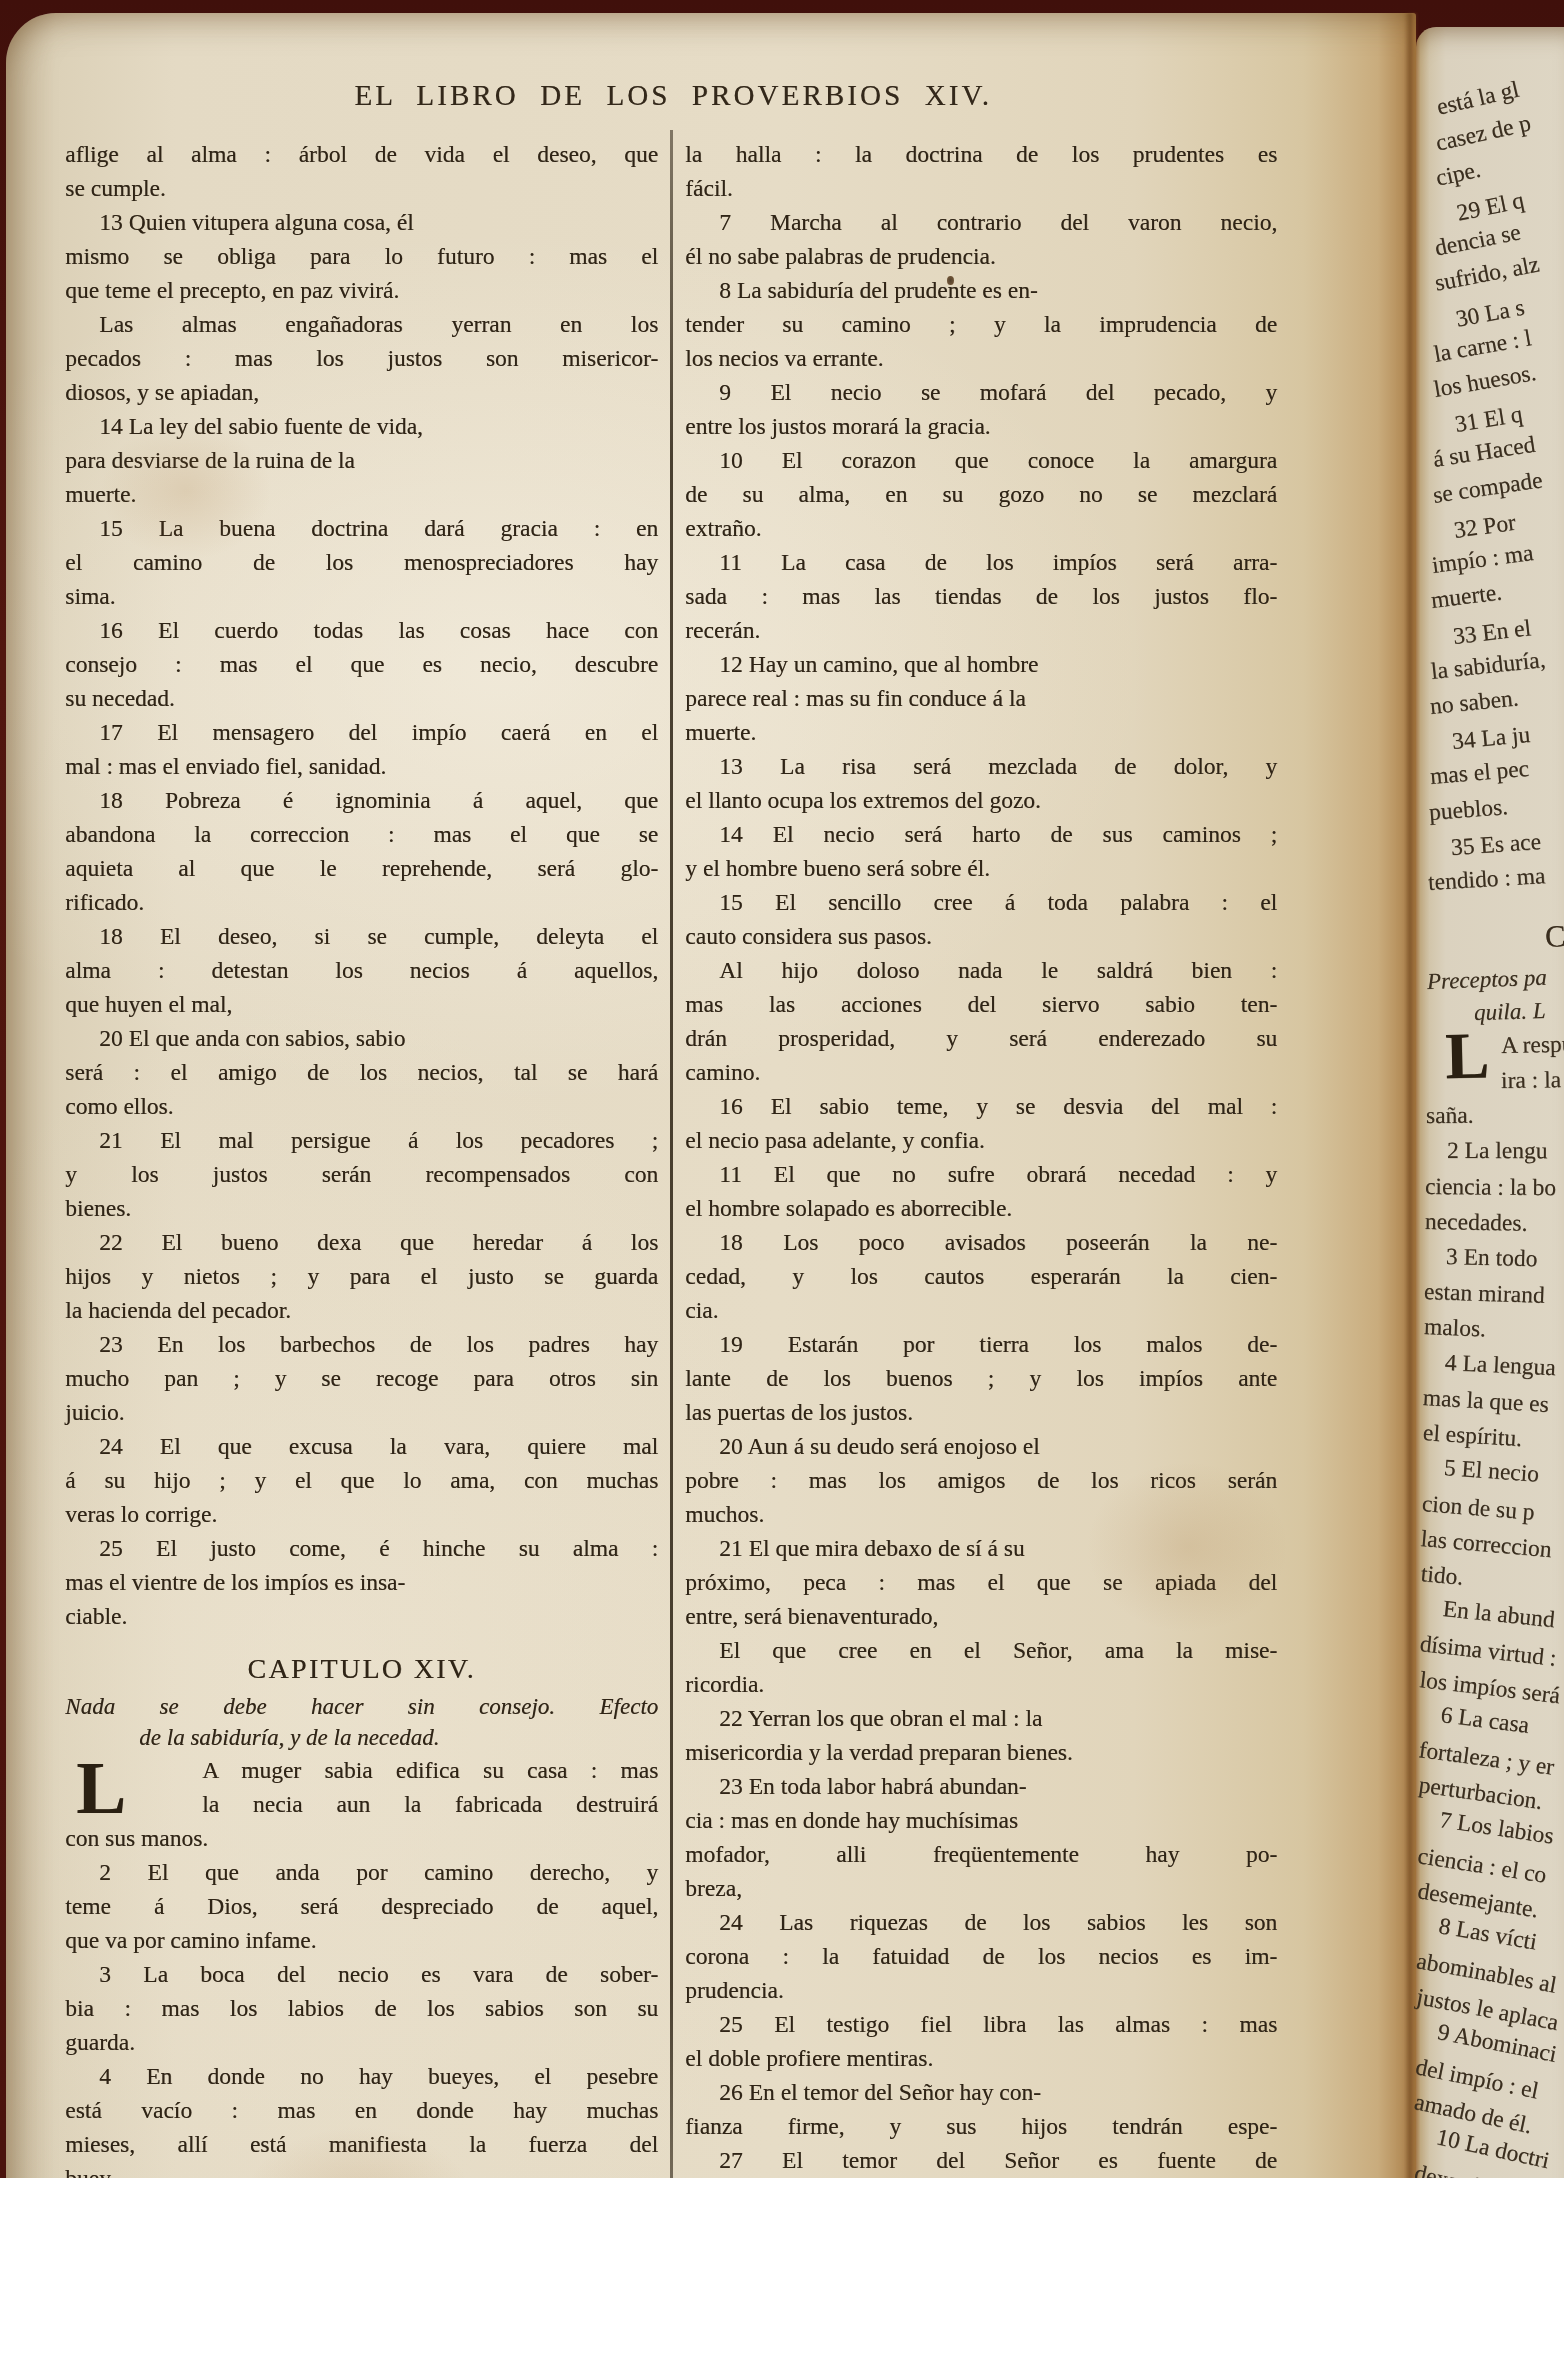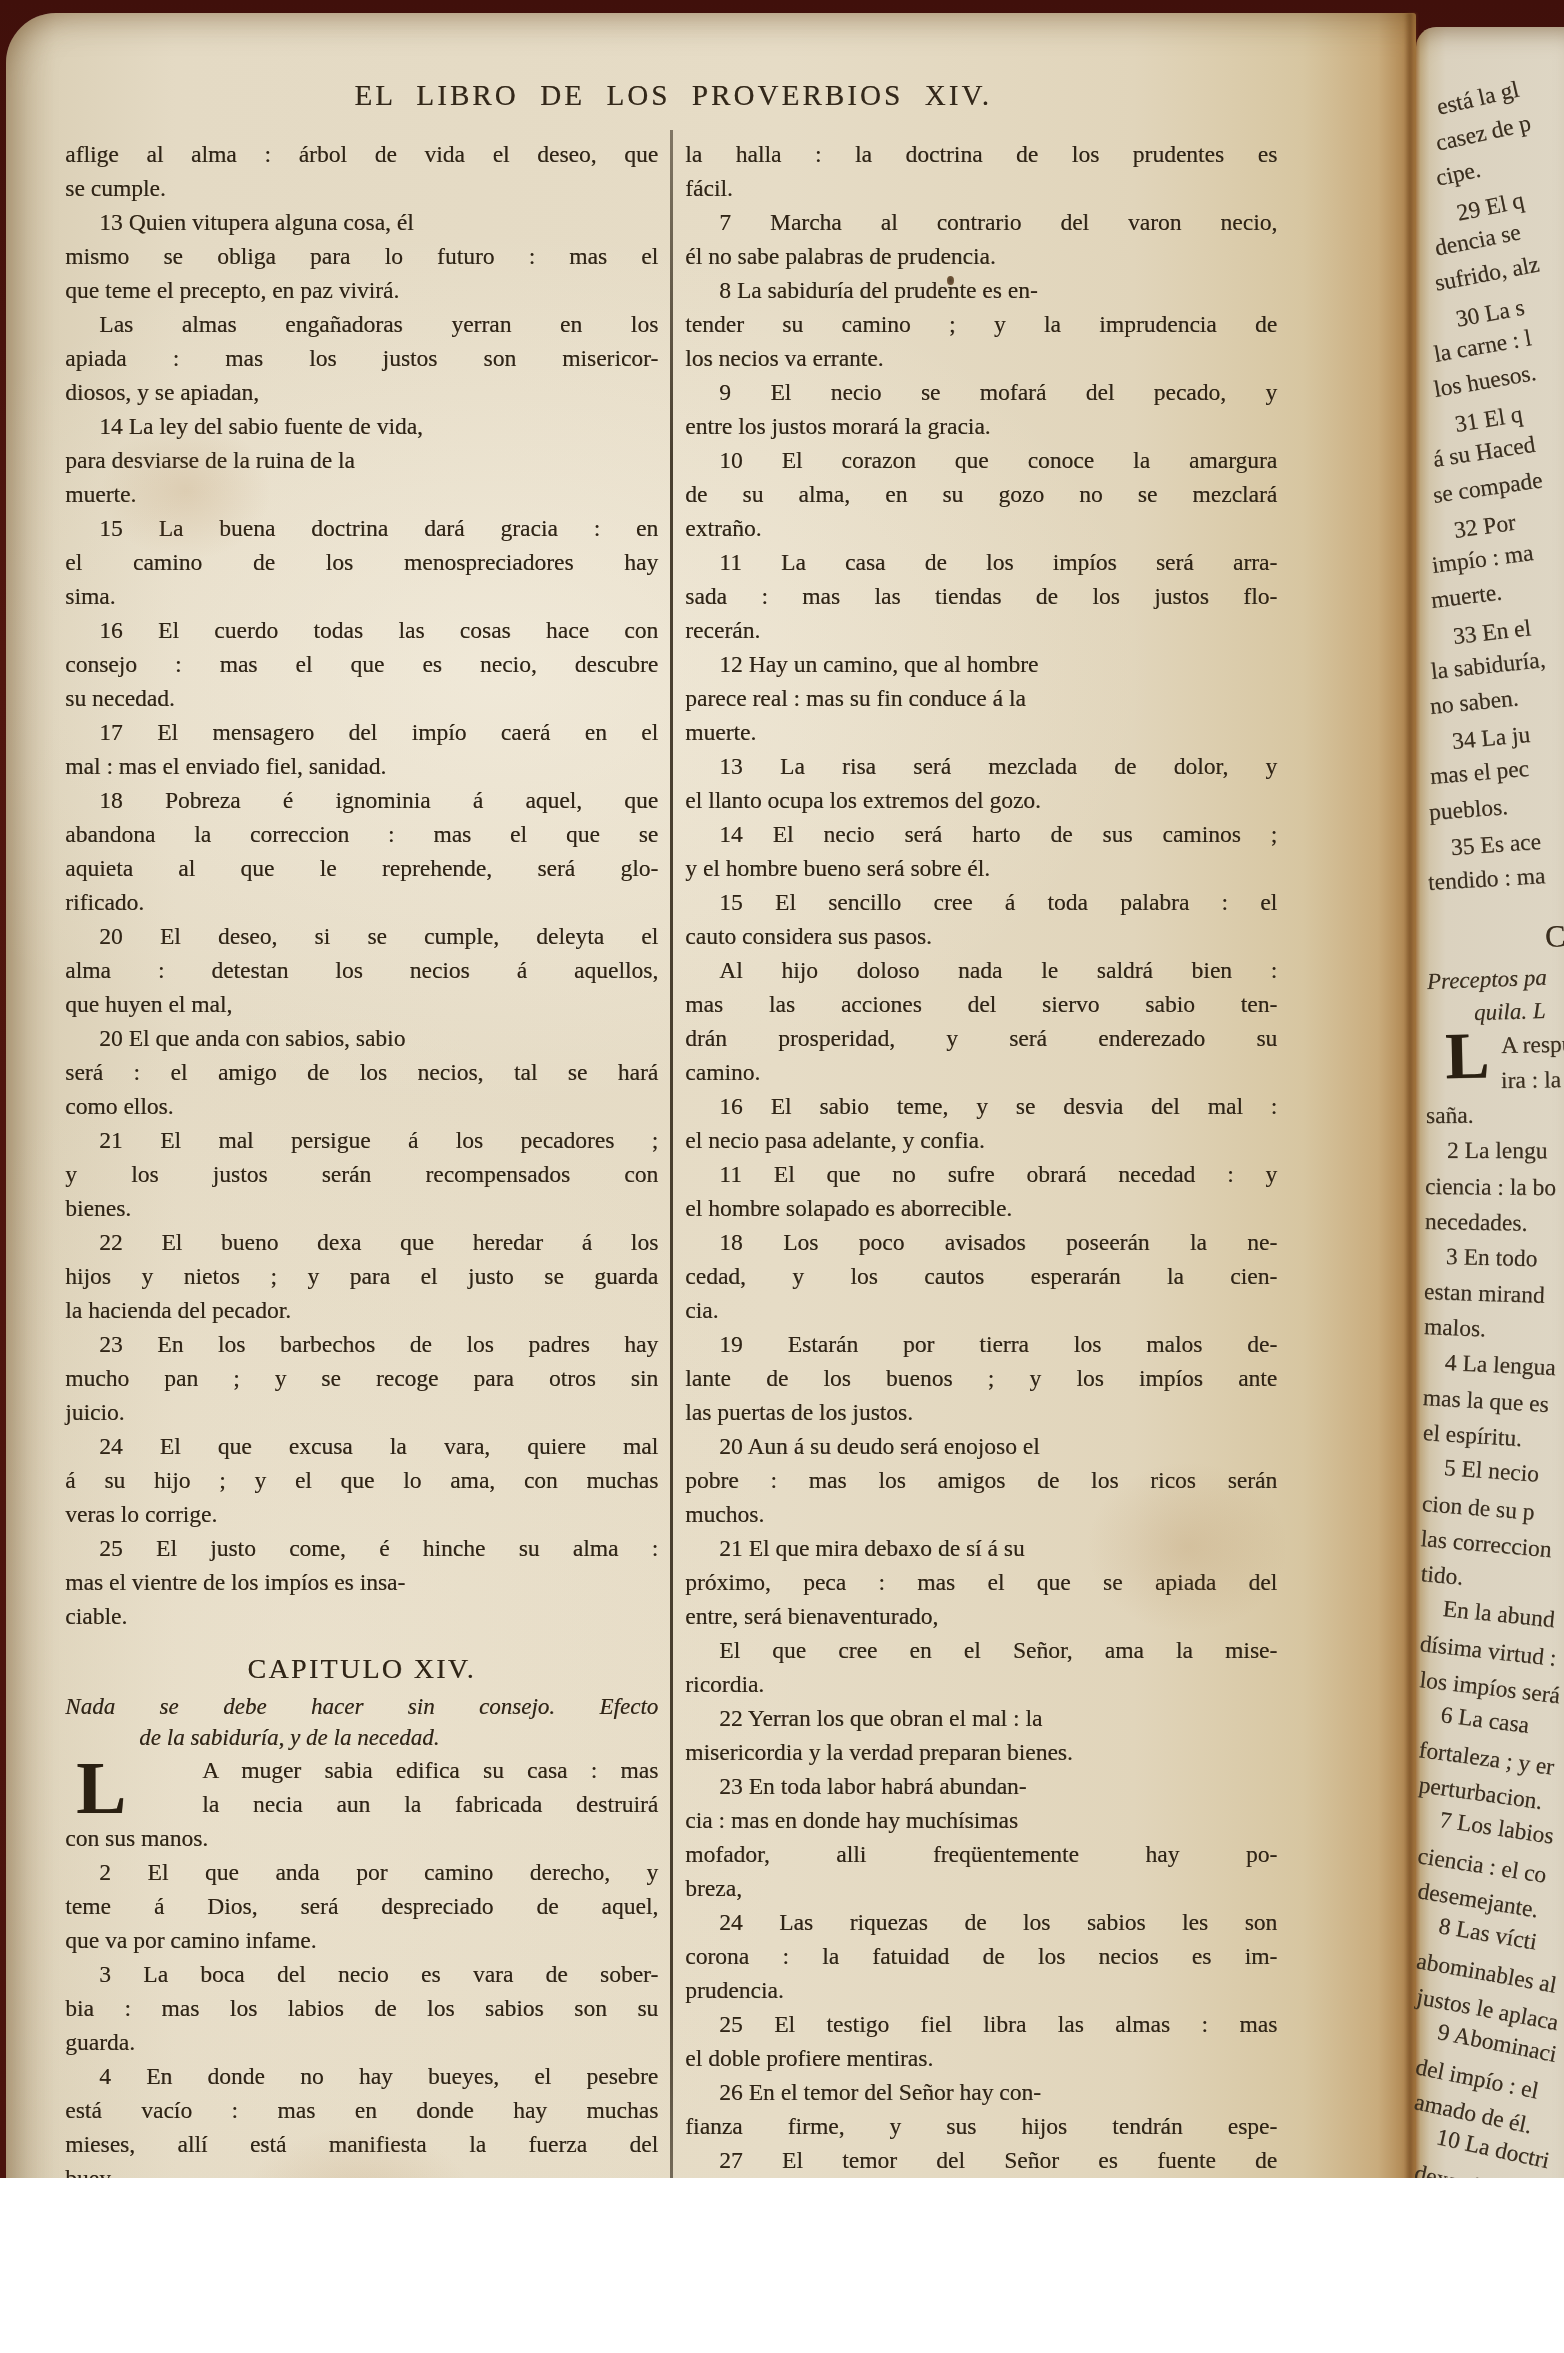--- a/index.html
+++ b/index.html
@@ -73,38 +73,38 @@
 
   <div id="main-page">
     <div id="page-header">EL LIBRO DE LOS PROVERBIOS XIV.</div>
     <div id="left-column" class="col">
         <div class="line" style="text-align: justify; text-align-last: justify;"><span style="display: inline;">aflige al alma : árbol de vida el deseo, que</span></div>
         <div class="line"><span>se cumple.</span></div>
         <div class="line" style="padding-left: 34px;"><span>13 Quien vitupera alguna cosa, él</span></div>
         <div class="line" style="text-align: justify; text-align-last: justify;"><span style="display: inline; margin-top: 41px;">mismo se obliga para lo futuro : mas el</span></div>
         <div class="line"><span>que teme el precepto, en paz vivirá.</span></div>
         <div class="line" style="padding-left: 34px; text-align: justify; text-align-last: justify;"><span style="display: inline;">Las almas engañadoras yerran en los</span></div>
-        <div class="line" style="text-align: justify; text-align-last: justify;"><span style="display: inline;">apiada : mas los justos son misericor-</span></div>
+        <div class="line" style="text-align: justify; text-align-last: justify;"><span style="display: inline;">pecados : mas los justos son misericor-</span></div>
         <div class="line"><span>diosos, y se apiadan,</span></div>
         <div class="line" style="padding-left: 34px;"><span>14 La ley del sabio fuente de vida,</span></div>
         <div class="line"><span>para desviarse de la ruina de la</span></div>
         <div class="line"><span>muerte.</span></div>
         <div class="line" style="padding-left: 34px; text-align: justify; text-align-last: justify;"><span style="display: inline;">15 La buena doctrina dará gracia : en</span></div>
         <div class="line" style="text-align: justify; text-align-last: justify;"><span style="display: inline;">el camino de los menospreciadores hay</span></div>
         <div class="line"><span>sima.</span></div>
         <div class="line" style="padding-left: 34px; text-align: justify; text-align-last: justify;"><span style="display: inline;">16 El cuerdo todas las cosas hace con</span></div>
         <div class="line" style="text-align: justify; text-align-last: justify;"><span style="display: inline;">consejo : mas el que es necio, descubre</span></div>
         <div class="line"><span>su necedad.</span></div>
         <div class="line" style="padding-left: 34px; text-align: justify; text-align-last: justify;"><span style="display: inline;">17 El mensagero del impío caerá en el</span></div>
         <div class="line"><span>mal : mas el enviado fiel, sanidad.</span></div>
         <div class="line" style="padding-left: 34px; text-align: justify; text-align-last: justify;"><span style="display: inline;">18 Pobreza é ignominia á aquel, que</span></div>
         <div class="line" style="text-align: justify; text-align-last: justify;"><span style="display: inline;">abandona la correccion : mas el que se</span></div>
         <div class="line" style="text-align: justify; text-align-last: justify;"><span style="display: inline;">aquieta al que le reprehende, será glo-</span></div>
         <div class="line"><span>rificado.</span></div>
-        <div class="line" style="padding-left: 34px; text-align: justify; text-align-last: justify;"><span style="display: inline;">20 El deseo, si se cumple, deleyta el</span></div>
+        <div class="line" style="padding-left: 34px; text-align: justify; text-align-last: justify;"><span style="display: inline;">18 El deseo, si se cumple, deleyta el</span></div>
         <div class="line" style="text-align: justify; text-align-last: justify;"><span style="display: inline;">alma : detestan los necios á aquellos,</span></div>
         <div class="line"><span>que huyen el mal,</span></div>
         <div class="line" style="padding-left: 34px;"><span>20 El que anda con sabios, sabio</span></div>
         <div class="line" style="text-align: justify; text-align-last: justify;"><span style="display: inline;">será : el amigo de los necios, tal se hará</span></div>
         <div class="line"><span>como ellos.</span></div>
         <div class="line" style="padding-left: 34px; text-align: justify; text-align-last: justify;"><span style="display: inline;">21 El mal persigue á los pecadores ;</span></div>
         <div class="line" style="text-align: justify; text-align-last: justify;"><span style="display: inline;">y los justos serán recompensados con</span></div>
         <div class="line"><span>bienes.</span></div>
         <div class="line" style="padding-left: 34px; text-align: justify; text-align-last: justify;"><span style="display: inline;">22 El bueno dexa que heredar á los</span></div>
         <div class="line" style="text-align: justify; text-align-last: justify;"><span style="display: inline;">hijos y nietos ; y para el justo se guarda</span></div>

